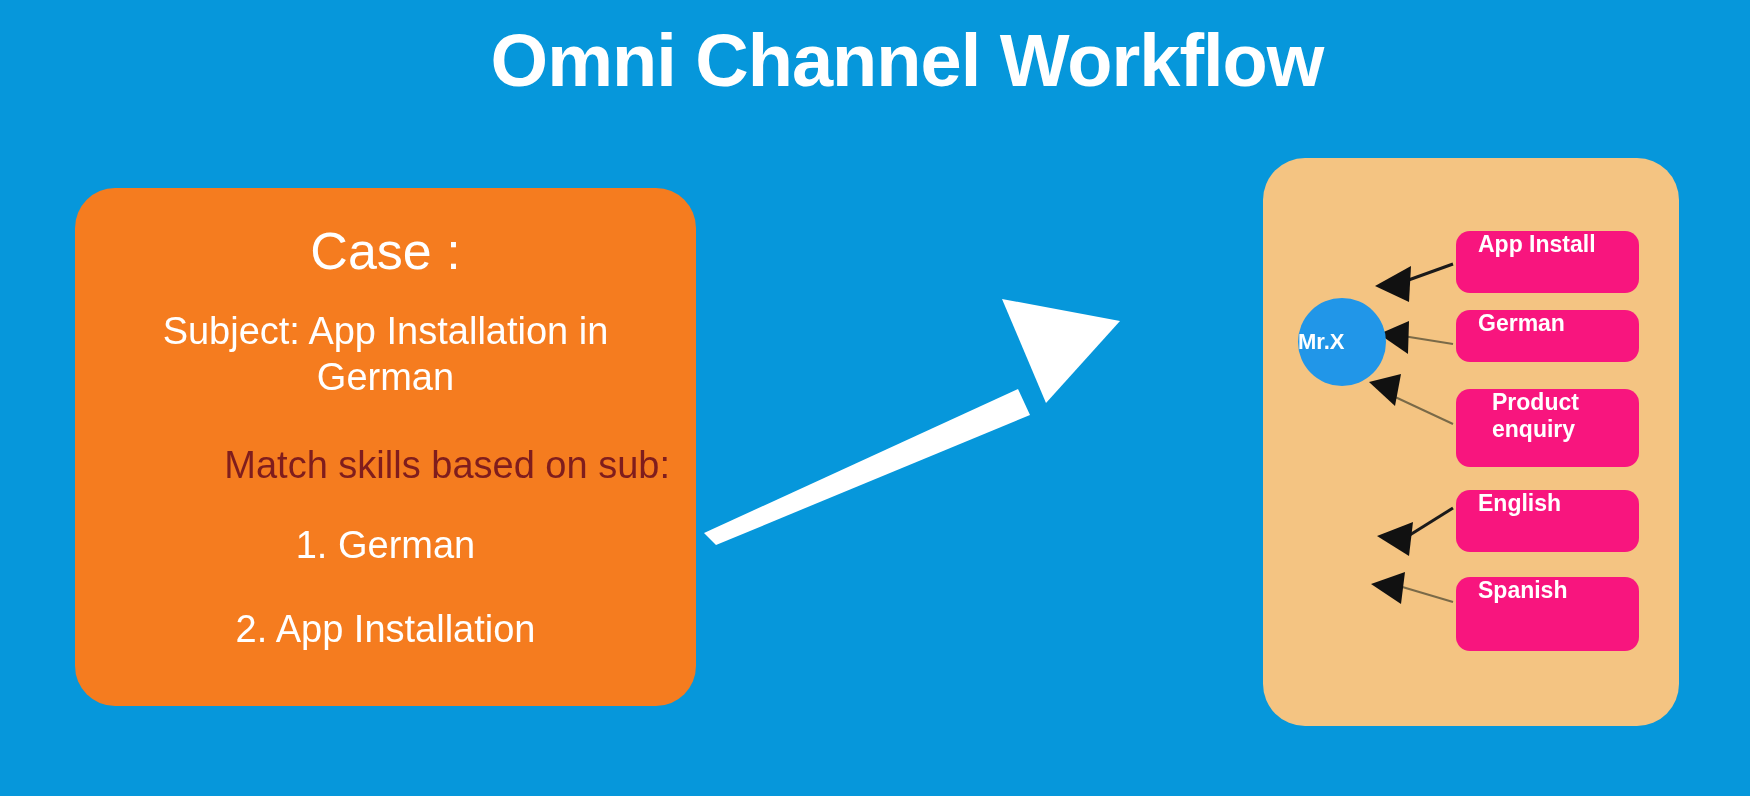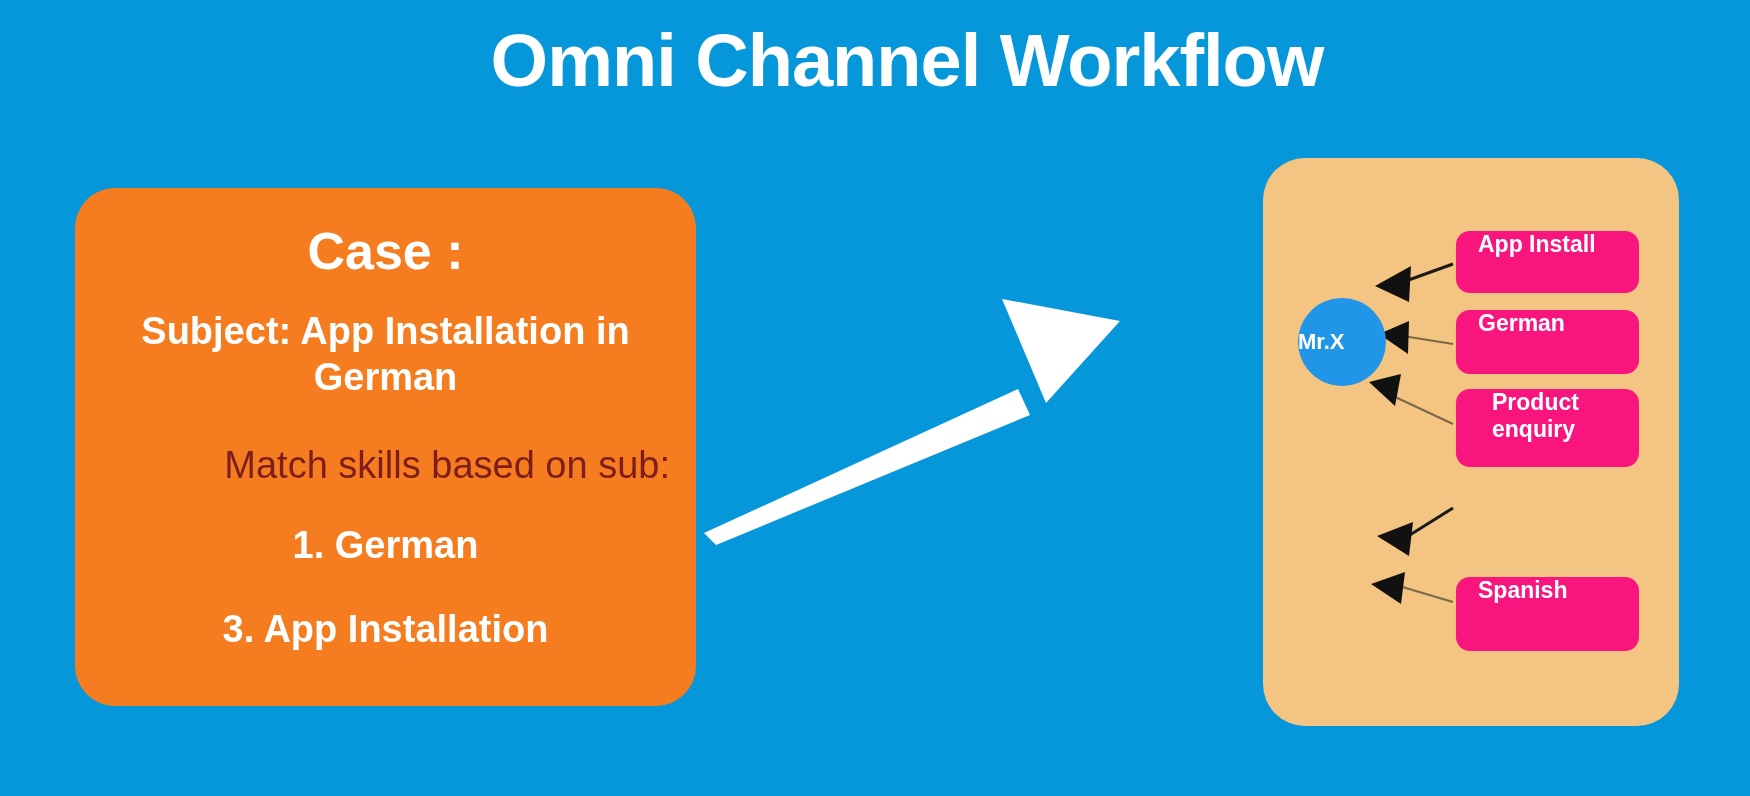--- a/index.html
+++ b/index.html
@@ -44,45 +44,45 @@
     width: 621px;
     height: 518px;
     background: #f57c1f;
     border-radius: 40px;
     box-sizing: border-box;
     padding: 34px 26px 0 26px;
   }
   #case-heading {
     color: #ffffff;
     font-size: 52px;
-    font-weight: bold;
+    font-weight: normal;
     text-align: center;
     line-height: 1.15;
     margin: 0 0 26px 0;
   }
   #case-subject {
     color: #ffffff;
     font-size: 38px;
-    font-weight: bold;
+    font-weight: normal;
     text-align: center;
     line-height: 1.22;
     margin: 0 0 42px 0;
   }
   #match-note {
     color: #7f1d1d;
     font-size: 38px;
     font-weight: normal;
     text-align: right;
     line-height: 1.2;
     margin: 0 0 22px 0;
   }
   .skill-line {
     color: #ffffff;
     font-size: 38px;
-    font-weight: bold;
+    font-weight: normal;
     text-align: center;
     line-height: 1.38;
     margin-top: 31px;
   }
 
   
   #flow-arrow {
     position: absolute;
     left: 690px;
     top: 255px;
@@ -127,21 +127,21 @@
     color: #ffffff;
     font-size: 23px;
     font-weight: bold;
     display: flex;
     align-items: flex-start;
     box-sizing: border-box;
     padding-left: 22px;
     line-height: 1.18;
   }
   #skill-chip-app-install { top: 73px;  height: 62px; }
-  #skill-chip-german      { top: 152px; height: 64px; }
+  #skill-chip-german      { top: 152px; height: 52px; }
   #skill-chip-product     { top: 231px; height: 78px; padding-left: 36px; }
   #skill-chip-english     { top: 332px; height: 62px; }
   #skill-chip-spanish     { top: 419px; height: 74px; }
 
   #connector-layer {
     position: absolute;
     left: 0;
     top: 0;
     width: 416px;
     height: 568px;
@@ -153,21 +153,21 @@
 
 <div id="slide">
 
   <div id="slide-title">Omni Channel Workflow</div>
 
   <div id="case-card">
     <div id="case-heading">Case :</div>
     <div id="case-subject">Subject: App Installation in German</div>
     <div id="match-note">Match skills based on sub:</div>
     <div class="skill-line">1. German</div>
-    <div class="skill-line">3. App Installation</div>
+    <div class="skill-line">2. App Installation</div>
   </div>
 
   <svg id="flow-arrow" viewBox="0 0 520 290">
     <polygon points="14,278 328,134 340,160 26,290" fill="#ffffff"></polygon>
     <polygon points="312,44 430,66 356,148" fill="#ffffff"></polygon>
   </svg>
 
   <div id="agent-panel">
 
     <svg id="connector-layer" viewBox="0 0 416 568">
@@ -198,19 +198,22 @@
     </div>
 
     <div class="skill-chip" id="skill-chip-german">
       <span>German</span>
     </div>
 
     <div class="skill-chip" id="skill-chip-product">
       <span>Product enquiry</span>
     </div>
 
+    <div class="skill-chip" id="skill-chip-english">
+      <span>English</span>
+    </div>
 
     <div class="skill-chip" id="skill-chip-spanish">
       <span>Spanish</span>
     </div>
 
   </div>
 </div>
 
 </body></html>

